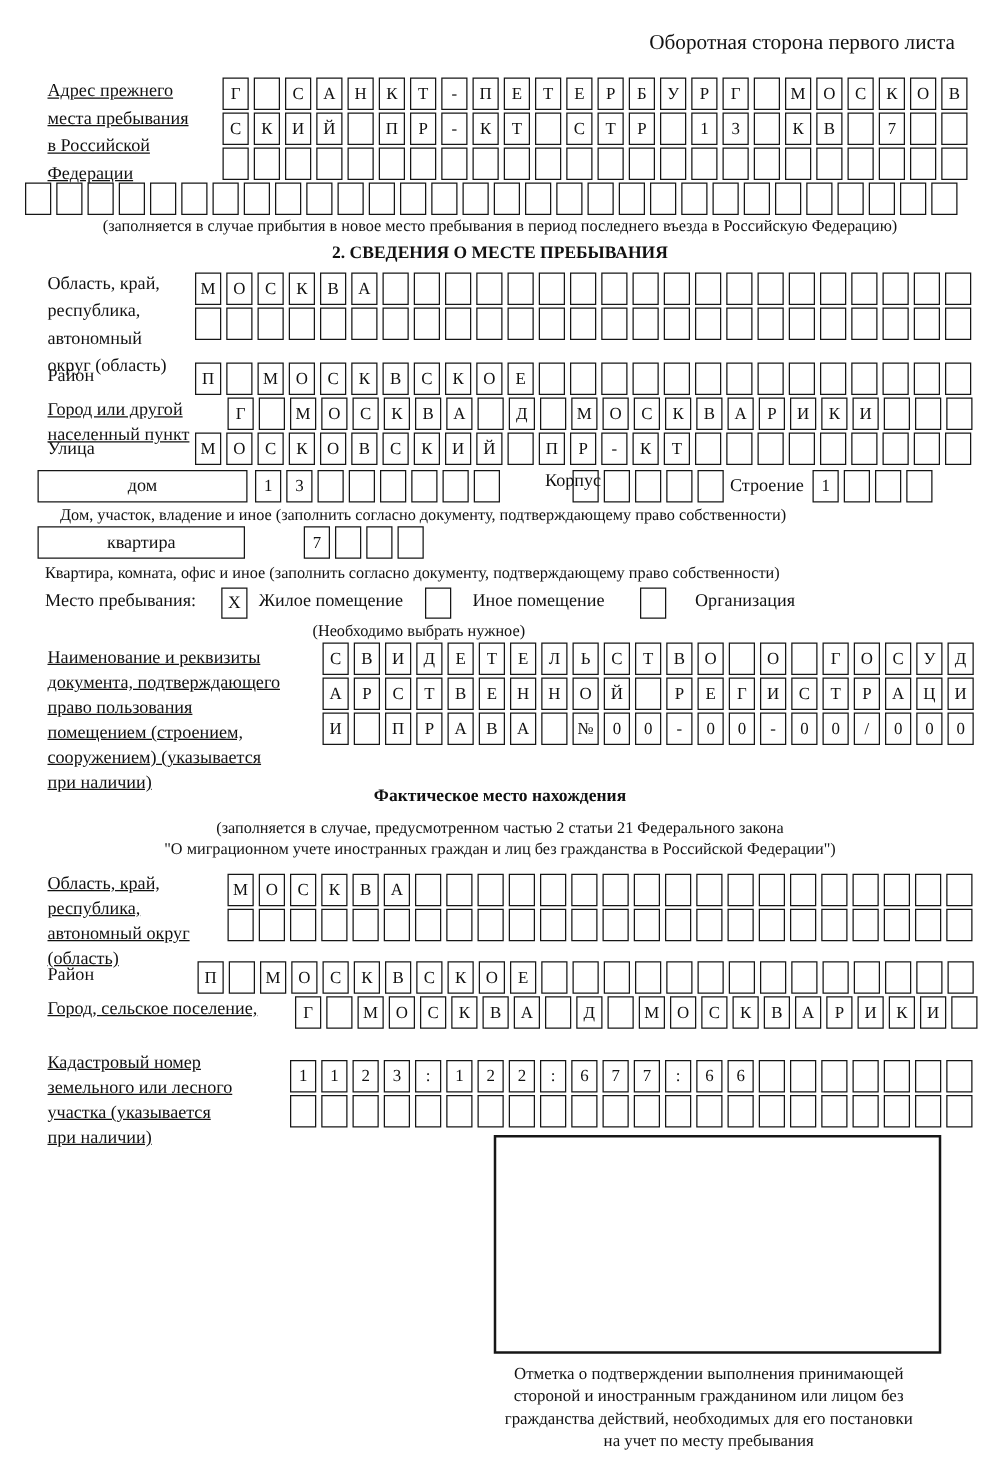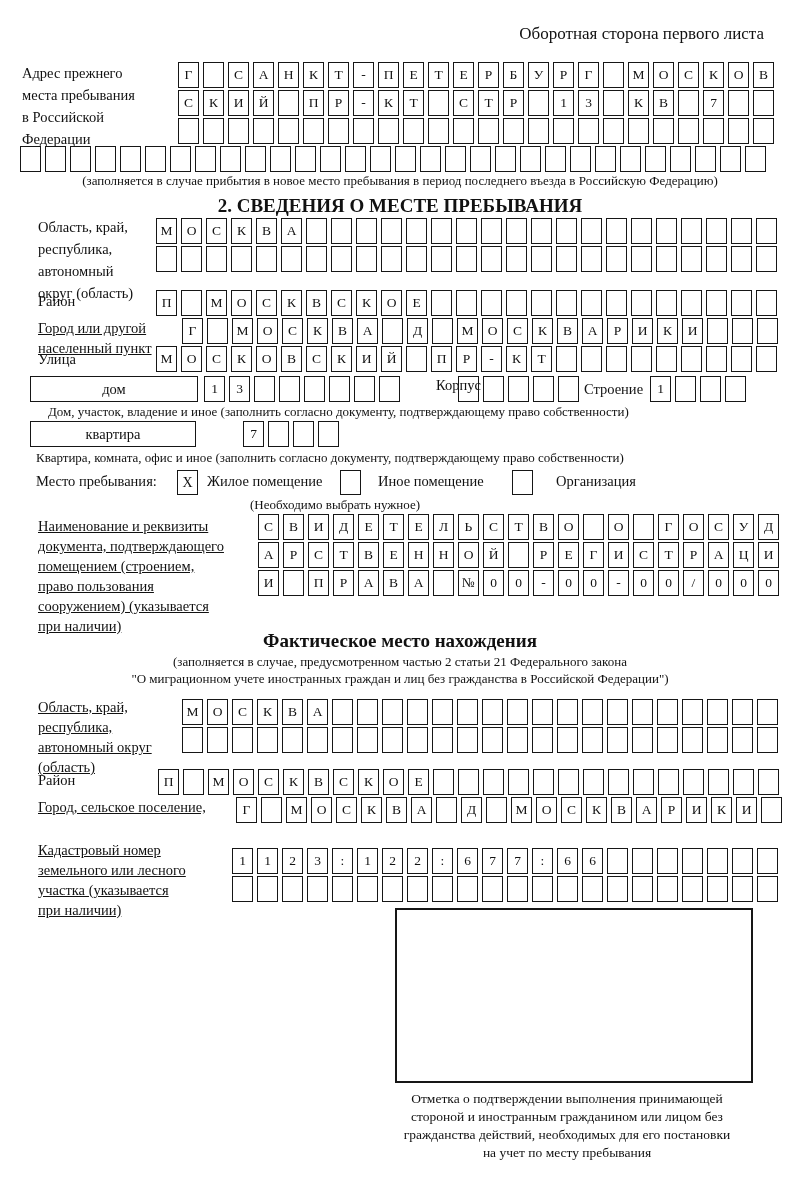--- a/index.html
+++ b/index.html
@@ -5,21 +5,21 @@
   html,body{margin:0;padding:0;background:#fff;}
   #page{
     position:relative;width:800px;height:1180px;background:#ffffff;
     font-family:"Liberation Serif","DejaVu Serif",serif;color:#111;overflow:hidden;
   }
   .abs{position:absolute;}
   .center{position:absolute;left:0;width:800px;text-align:center;}
   .lbl{font-size:14.5px;line-height:22px;}
   .lbl-tight{font-size:14.5px;line-height:20px;text-decoration:underline;}
   .note{font-size:13px;}
-  .title{font-size:19px;font-weight:bold;text-align:center;}
+  .title{font-size:14px;font-weight:bold;text-align:center;}
   .cellrow{position:absolute;display:flex;}
   .cell{
     flex:none;width:21px;height:26px;margin-right:4px;box-sizing:border-box;
     border:1.6px solid #161616;display:flex;align-items:center;justify-content:center;
     font-size:13.5px;line-height:1;
   }
   .widebox{
     position:absolute;box-sizing:border-box;border:1.6px solid #161616;height:26px;
     display:flex;align-items:center;justify-content:center;font-size:14.5px;
   }
@@ -31,21 +31,21 @@
   .stamp-note{position:absolute;left:332px;width:470px;text-align:center;font-size:13.5px;line-height:18px;}
   .hdr{font-size:17px;}
 </style>
 </head>
 <body>
 
 <div id="page">
 
   <div class="abs hdr" style="top:24px;right:36px;">Оборотная сторона первого листа</div>
 
-  <div class="abs lbl" style="top:62px;left:22px;width:150px;">
+  <div class="abs lbl" style="top:62px;left:38px;width:150px;text-decoration:underline;">
       <div>Адрес прежнего</div>
       <div>места пребывания</div>
       <div>в Российской</div>
       <div>Федерации</div>
     </div>
   <div class="cellrow" style="top:62px;left:178px;">
       <span class="cell">Г</span>
       <span class="cell"></span>
       <span class="cell">С</span>
       <span class="cell">А</span>
@@ -350,22 +350,22 @@
   <div class="abs lbl" style="top:470px;left:207px;">Жилое помещение</div>
   <div class="checkbox" style="top:470px;left:340px;"></div>
   <div class="abs lbl" style="top:470px;left:378px;">Иное помещение</div>
   <div class="checkbox" style="top:470px;left:512px;"></div>
   <div class="abs lbl" style="top:470px;left:556px;">Организация</div>
   <div class="abs note" style="top:497px;left:250px;">(Необходимо выбрать нужное)</div>
 
   <div class="abs lbl-tight" style="top:516px;left:38px;width:220px;">
       <div>Наименование и реквизиты</div>
       <div>документа, подтверждающего</div>
+      <div>право пользования</div>
       <div>помещением (строением,</div>
-      <div>право пользования</div>
       <div>сооружением) (указывается</div>
       <div>при наличии)</div>
     </div>
   <div class="cellrow" style="top:514px;left:258px;">
       <span class="cell">С</span>
       <span class="cell">В</span>
       <span class="cell">И</span>
       <span class="cell">Д</span>
       <span class="cell">Е</span>
       <span class="cell">Т</span>

